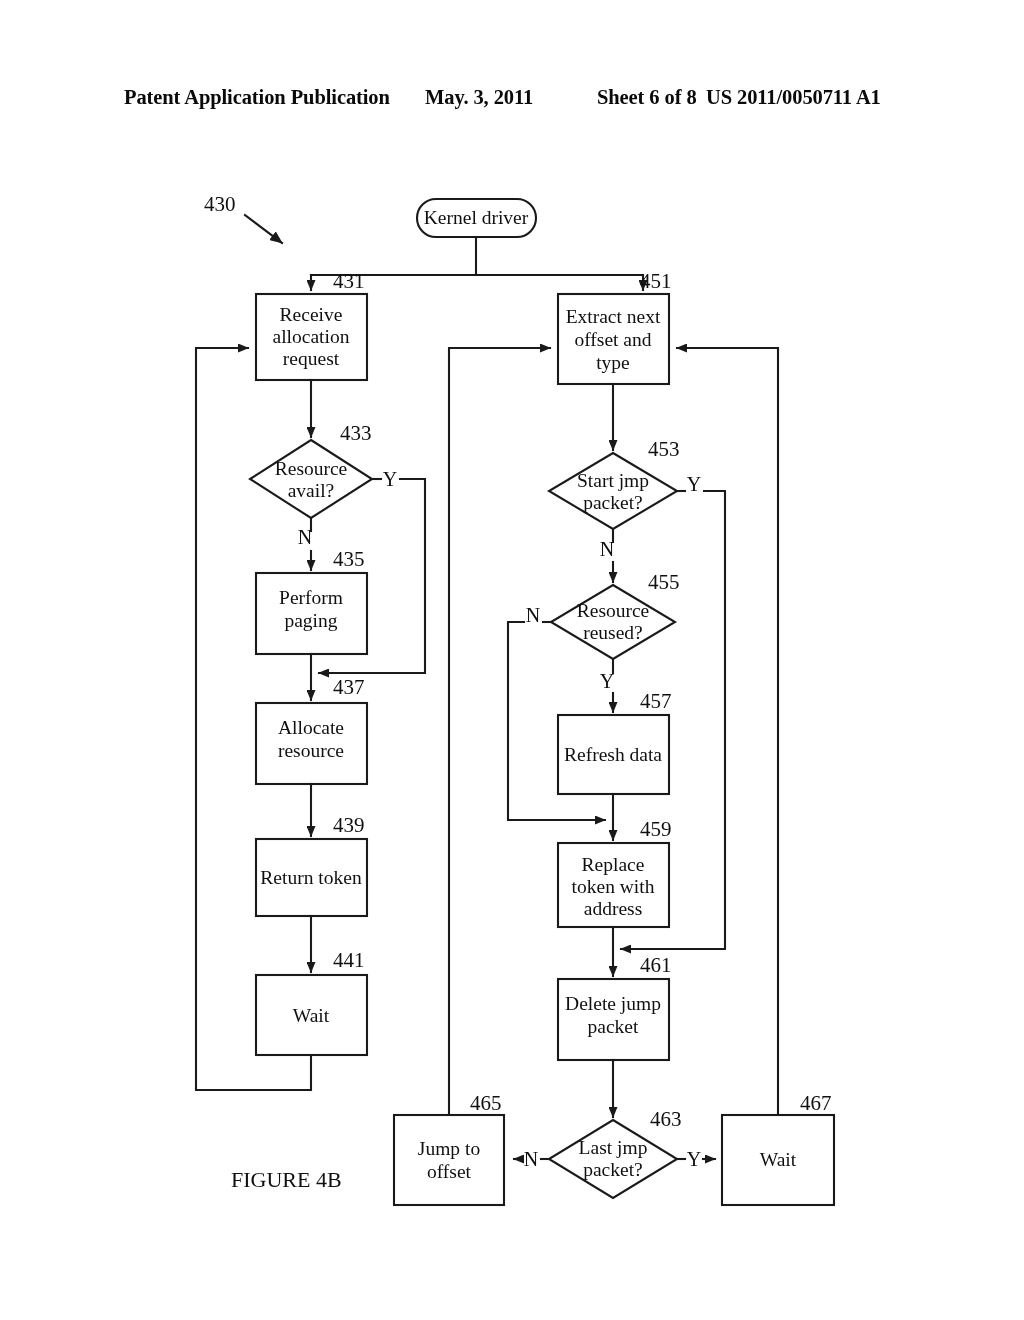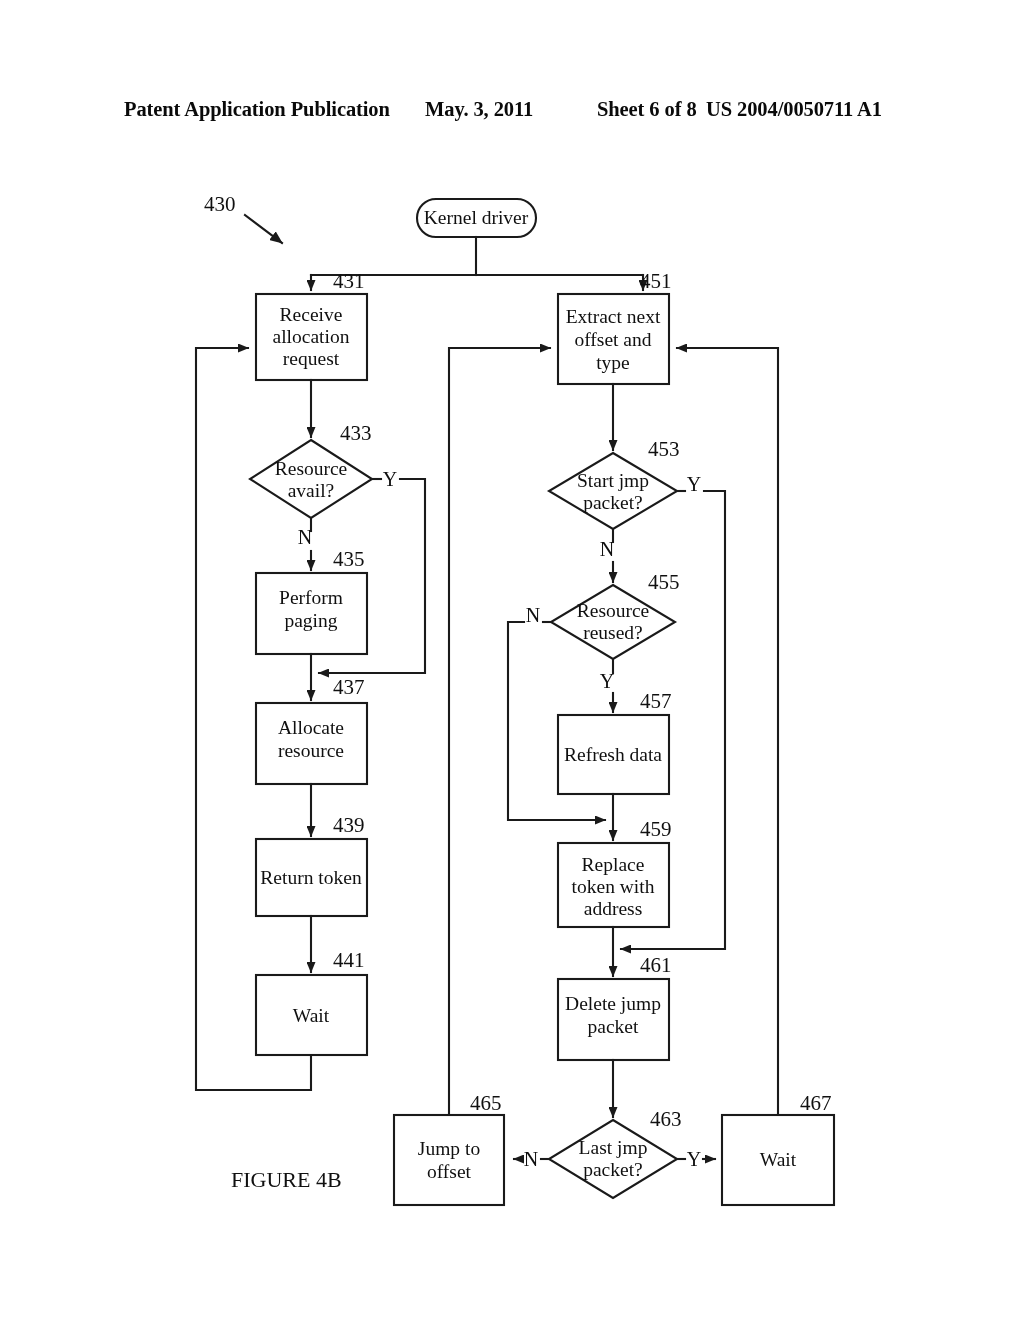--- a/index.html
+++ b/index.html
@@ -10,21 +10,21 @@
   #page {
     position: relative;
     width: 1024px;
     height: 1320px;
     background: #ffffff;
     font-family: "Liberation Serif", serif;
     overflow: hidden;
   }
   .hdr {
     position: absolute;
-    top: 98px;
+    top: 86px;
     left: 0;
     width: 1024px;
     height: 30px;
     font-family: "Liberation Serif", serif;
     font-weight: bold;
     font-size: 20.5px;
     color: #0a0a0a;
     letter-spacing: -0.1px;
   }
   .hdr span { position: absolute; white-space: nowrap; }
@@ -67,21 +67,21 @@
 </style>
 </head>
 <body>
 
 <div id="page">
 
   <div class="hdr">
     <span class="hdr-pub">Patent Application Publication</span>
     <span class="hdr-date">May. 3, 2011</span>
     <span class="hdr-sheet">Sheet 6 of 8</span>
-    <span class="hdr-num">US 2004/0050711 A1</span>
+    <span class="hdr-num">US 2011/0050711 A1</span>
   </div>
 
   <svg id="fig" viewBox="0 0 1024 1320">
     <defs>
       <marker id="ah" markerWidth="11" markerHeight="9" refX="10" refY="4.5" orient="auto" markerUnits="userSpaceOnUse">
         <path d="M0,0 L11,4.5 L0,9 z" fill="#1a1a1a"></path>
       </marker>
       <marker id="ahb" markerWidth="13" markerHeight="11" refX="12" refY="5.5" orient="auto" markerUnits="userSpaceOnUse">
         <path d="M0,0 L13,5.5 L0,11 z" fill="#1a1a1a"></path>
       </marker>

